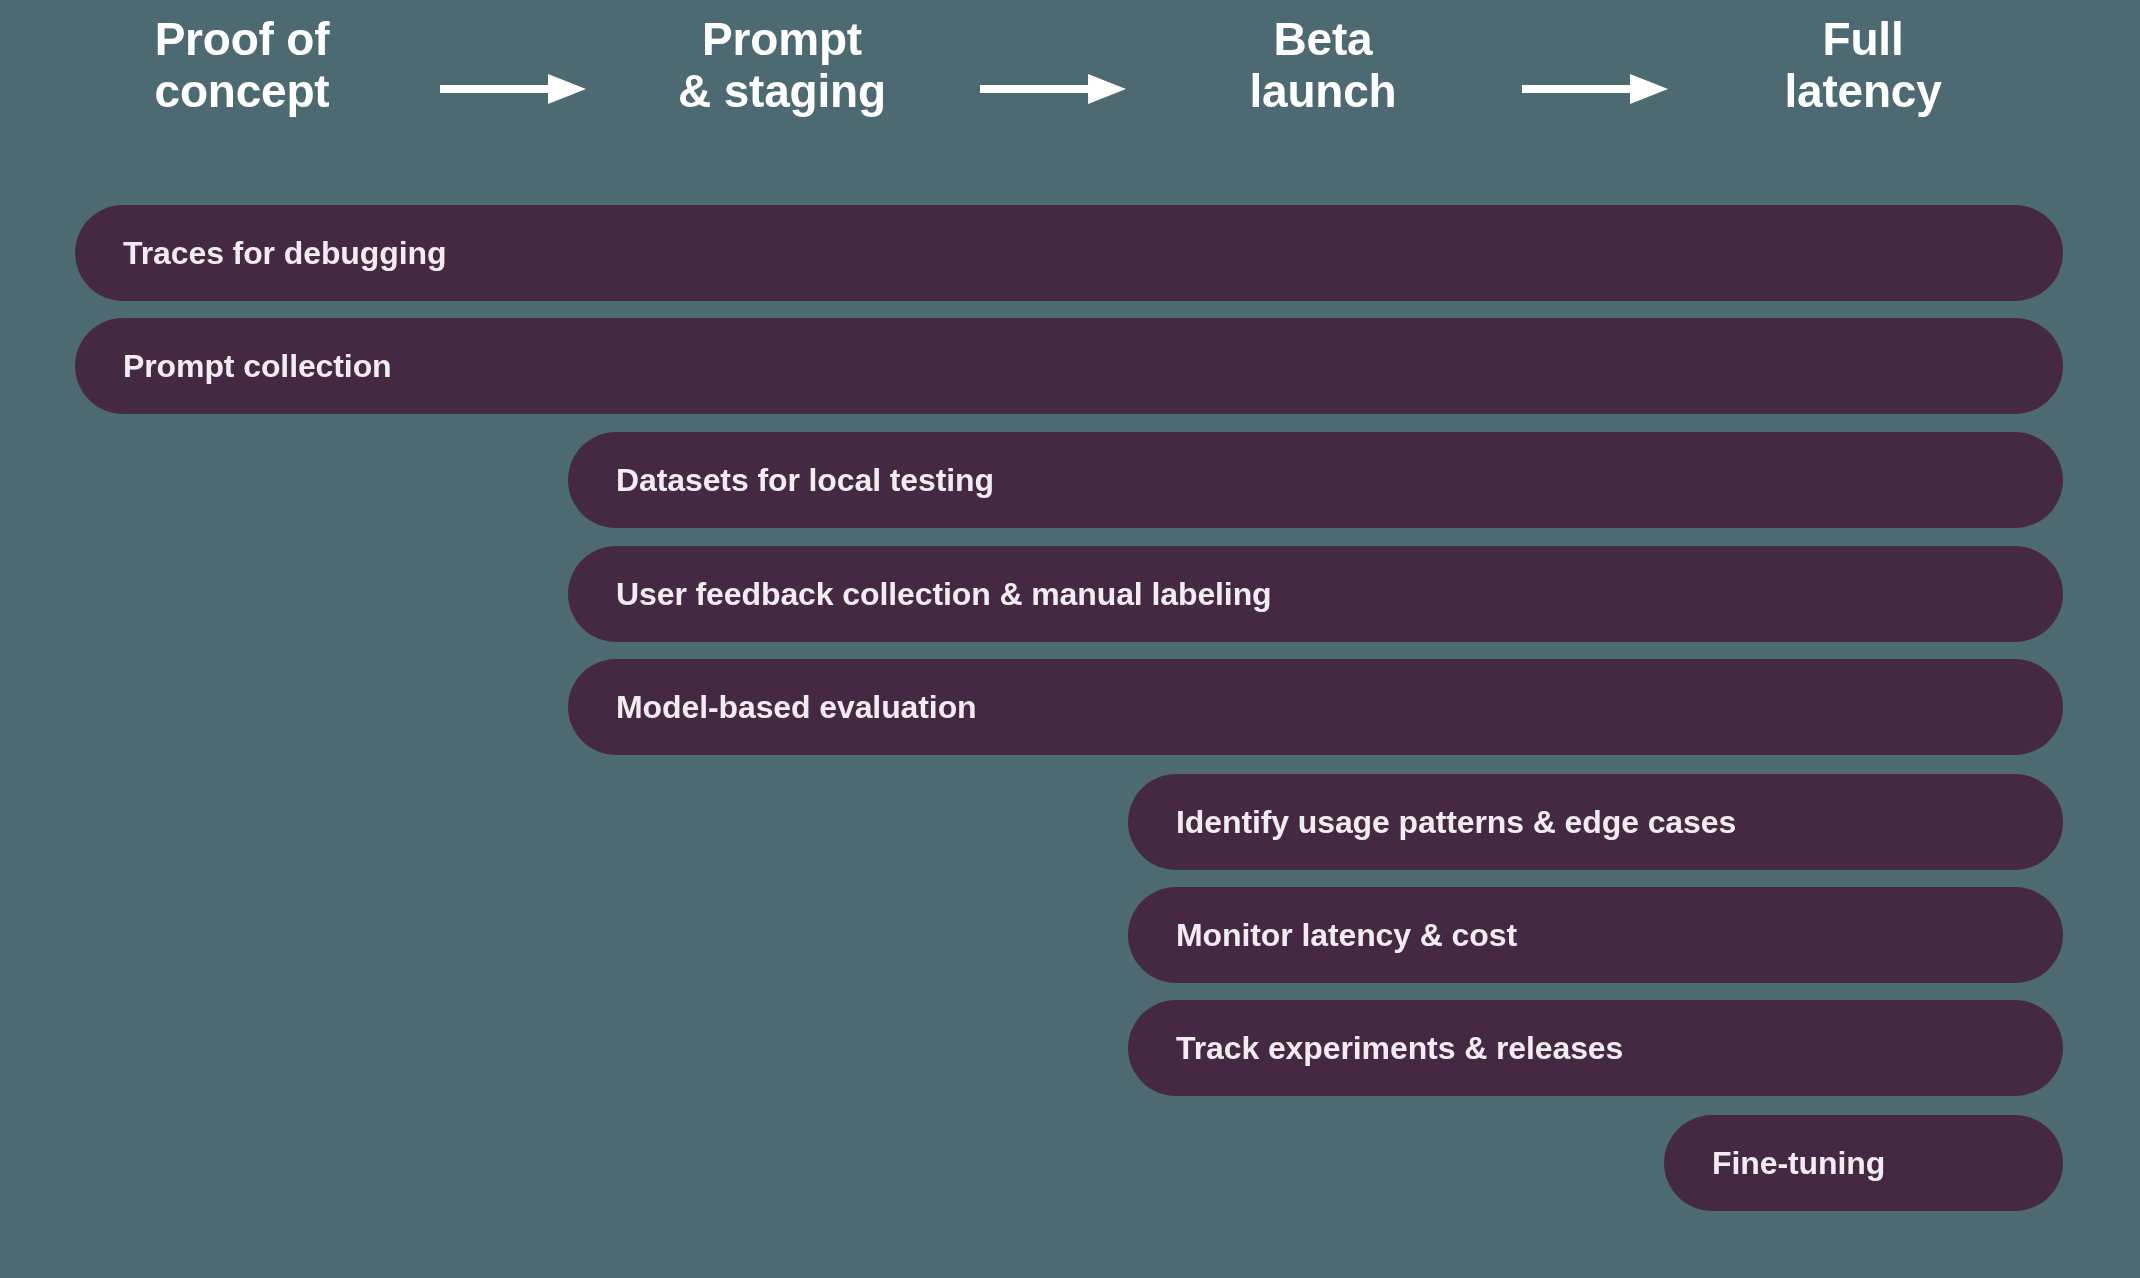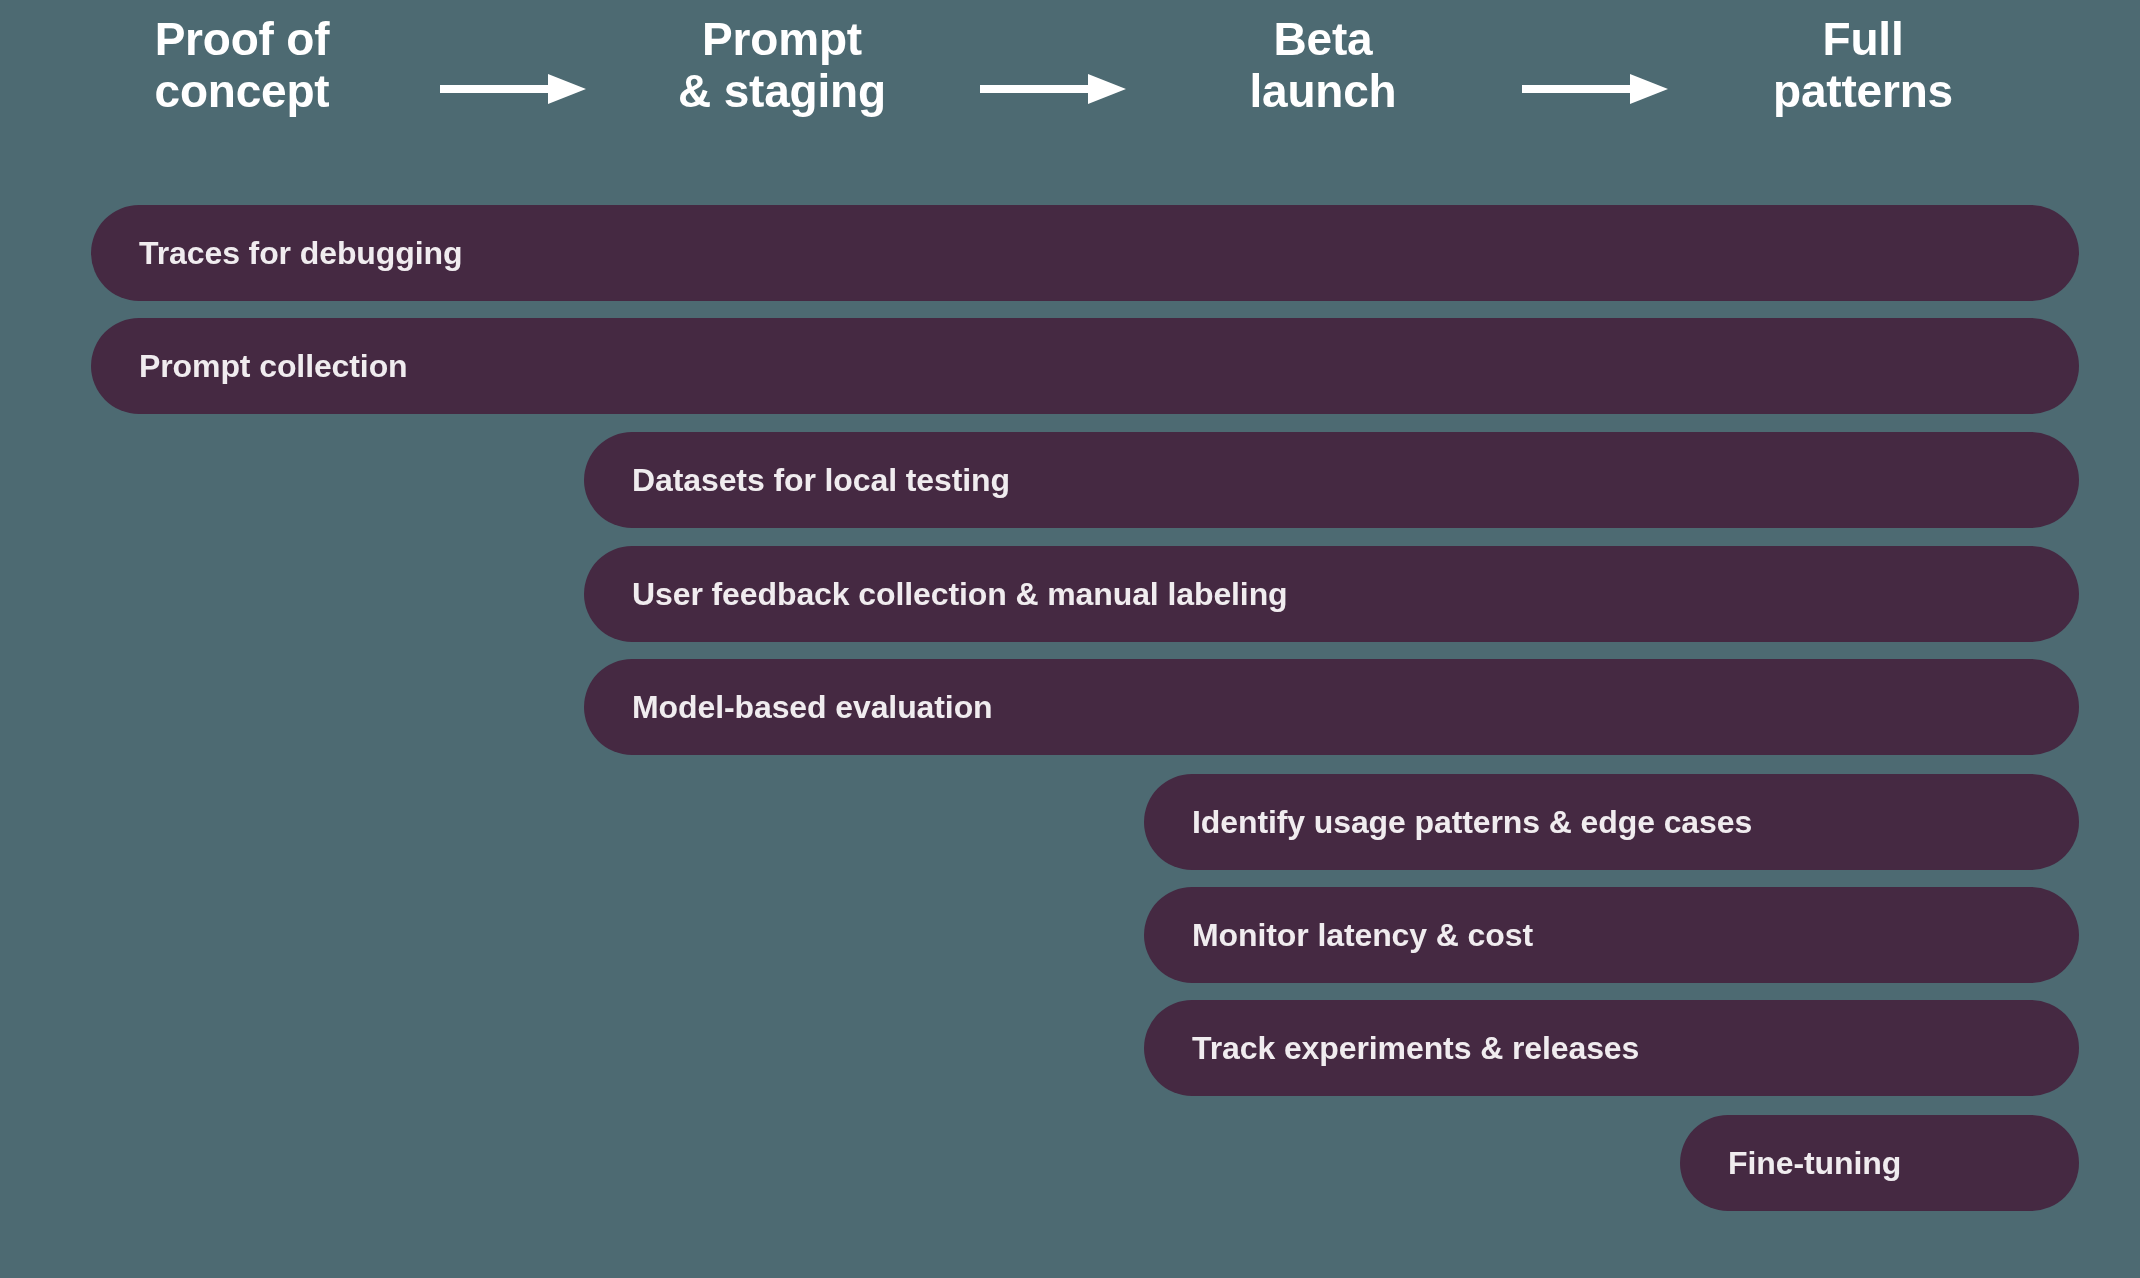--- a/index.html
+++ b/index.html
@@ -56,21 +56,21 @@
     height: 30px;
   }
   .arrow.a0 { left: 440px; }
   .arrow.a1 { left: 980px; }
   .arrow.a2 { left: 1522px; }
   .arrow svg { display: block; }
 
   
   .bars {
     position: absolute;
-    left: 16px;
+    left: 0;
     top: 0;
     width: 1806px;
     height: 1278px;
   }
   .bar {
     position: absolute;
     height: 96px;
     background: #452942;
     border-radius: 48px;
     box-sizing: border-box;
@@ -123,21 +123,21 @@
     </div>
 
     <div class="arrow a2">
       <svg width="146" height="30" viewBox="0 0 146 30" xmlns="http://www.w3.org/2000/svg">
         <path d="M0 11 L108 11 L108 0 L146 15 L108 30 L108 19 L0 19 Z" fill="#ffffff"></path>
       </svg>
     </div>
 
     <div class="stage-label s3">
       <span class="l1">Full</span>
-      <span class="l2">patterns</span>
+      <span class="l2">latency</span>
     </div>
 
   </div>
 
   <div class="bars" id="bars-container">
       <div class="bar" style="left: 75px; width: 1988px; top: 205px;">
         <span class="bar-label">Traces for debugging</span>
       </div>
       <div class="bar" style="left: 75px; width: 1988px; top: 318px;">
         <span class="bar-label">Prompt collection</span>

